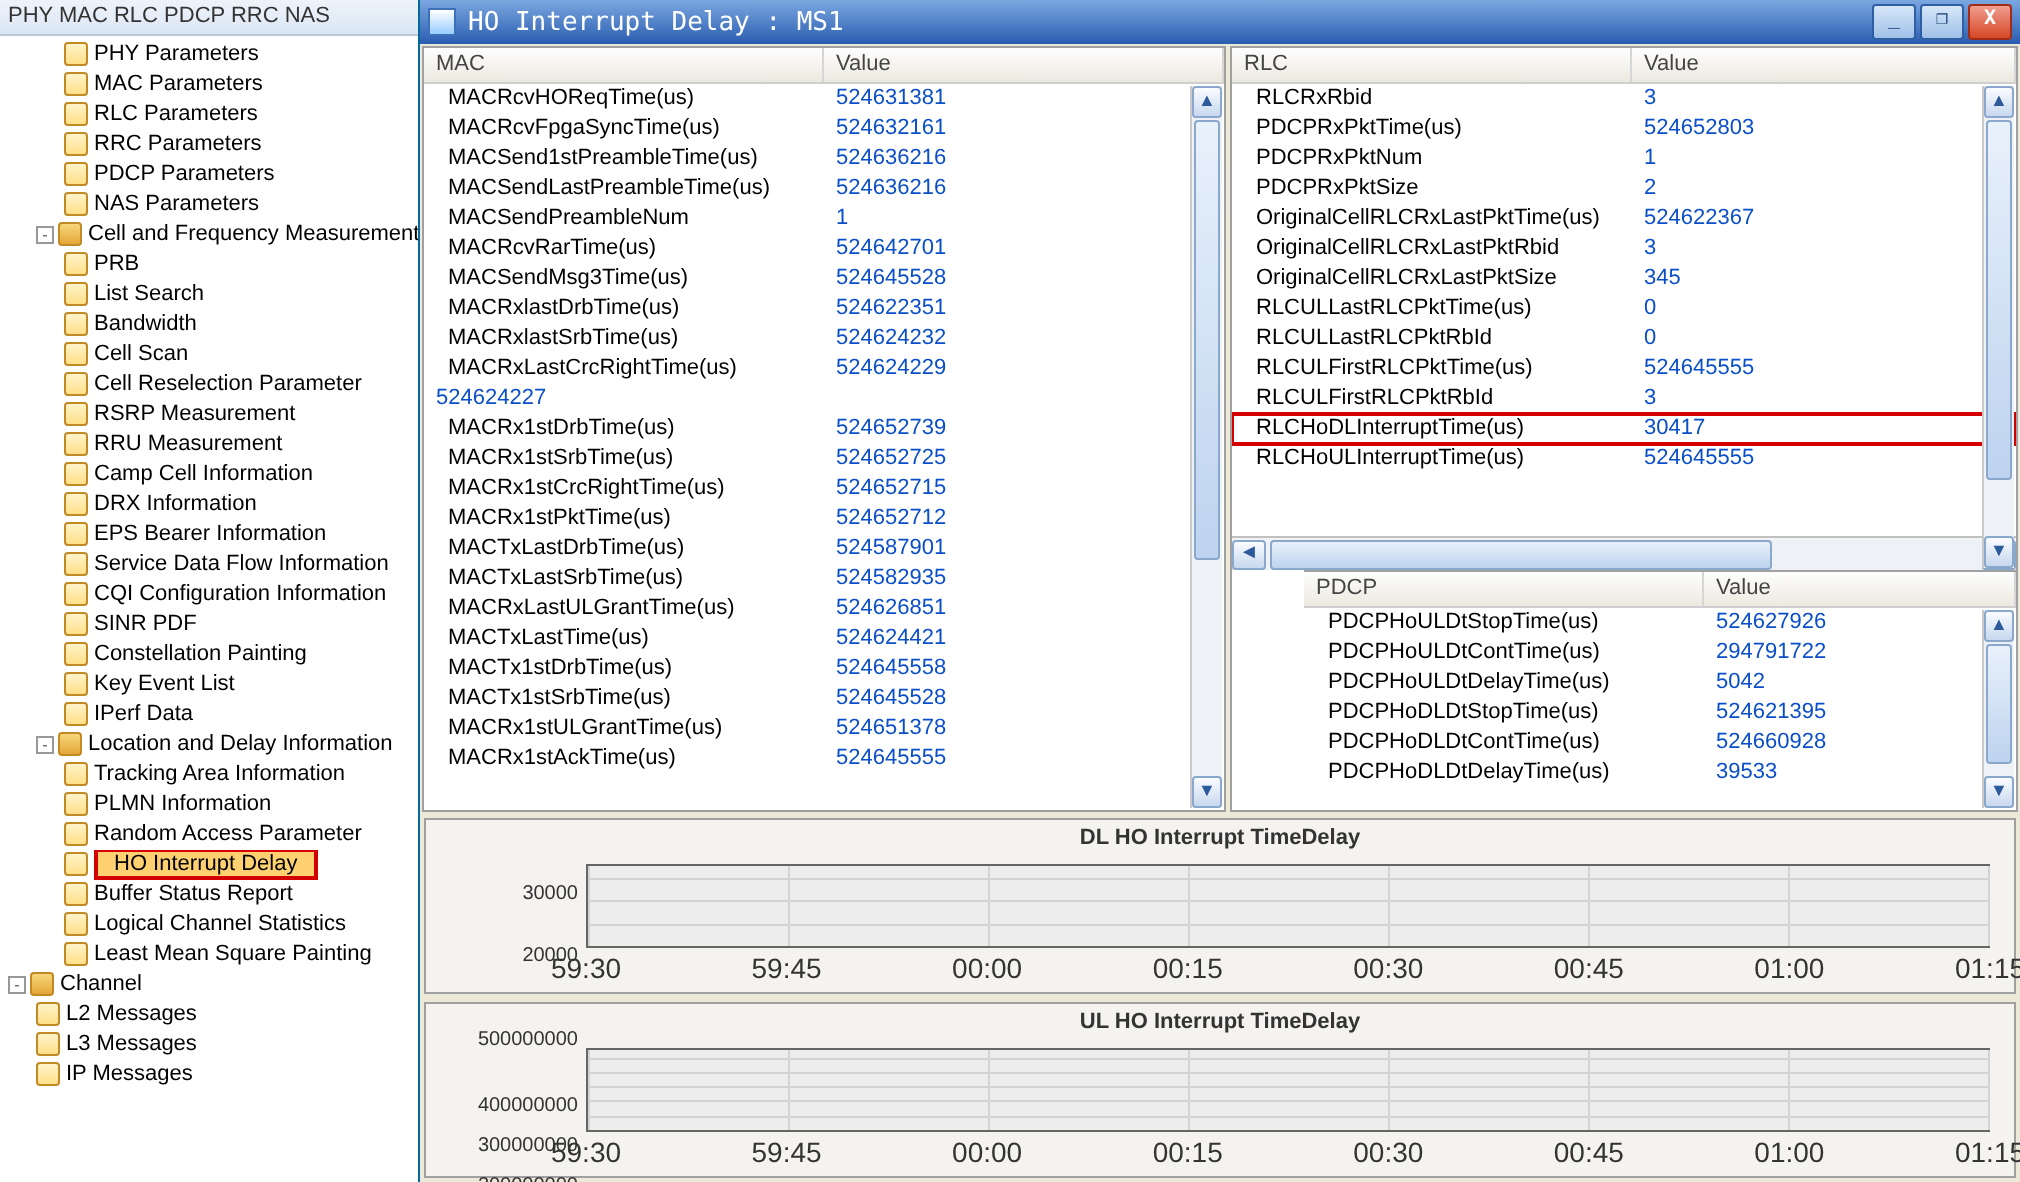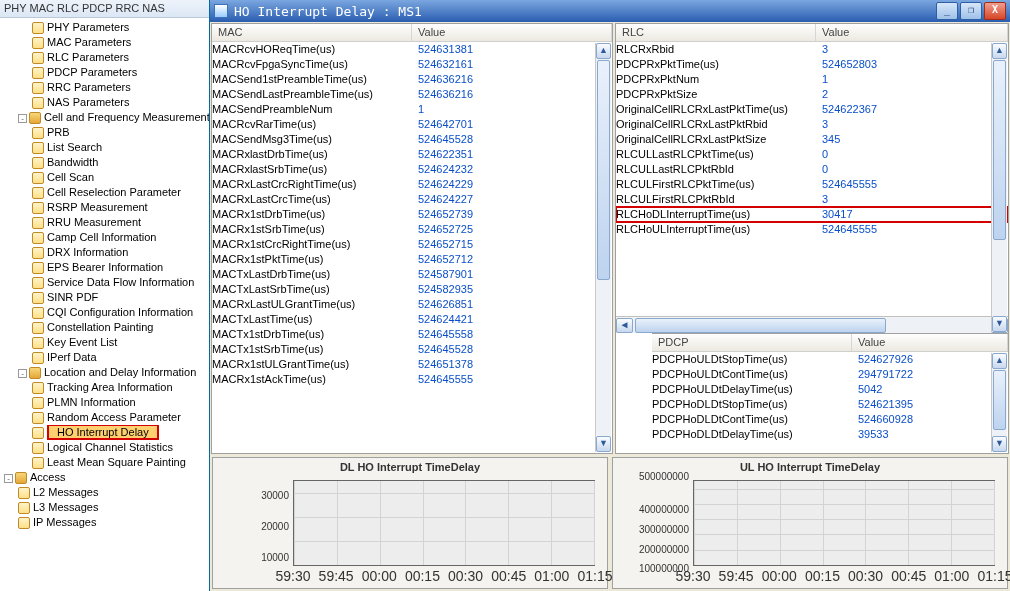--- a/index.html
+++ b/index.html
@@ -26,75 +26,76 @@
 .grid-col.left { width:402px; }
 .grid-col.right { flex:1; }
 .grid { flex:1; overflow:hidden; position:relative; }
 .grid.short { flex:0 0 auto; height:120px; border-top:1px solid #a0a0a0; }
 .grid-header { display:flex; background:linear-gradient(#fefefe,#ece9e0); border-bottom:1px solid #cfcfcf; height:18px; }
 .grid-header .col { border-right:1px solid #d6d6d6; padding:2px 6px; color:#444; }
 .col-name { width:200px; }
 .col-val { flex:1; }
 .grid-body { overflow:hidden; }
 .grid-row { display:flex; height:15px; line-height:15px; }
-.grid-row .cell-name { width:200px; padding-left:0; color:#000; overflow:hidden; white-space:nowrap; }
+.grid-row .cell-name { width:200px; padding-left:12px; color:#000; overflow:hidden; white-space:nowrap; }
 .grid-row .cell-val { flex:1; padding-left:6px; color:#0a4fc9; }
 .grid-row.highlight { outline:2px solid #d40000; outline-offset:-1px; }
 .hscroll { height:17px; background:linear-gradient(#f4f4f4,#e0e0e0); border-top:1px solid #c0c0c0; display:flex; align-items:center; }
 .hscroll .arrow { width:17px; height:15px; background:linear-gradient(#fafcff,#c8d8ef); border:1px solid #8aa8cc; border-radius:2px; text-align:center; line-height:11px; font-size:10px; color:#2c5a9a; }
 .hscroll .thumb { height:15px; background:linear-gradient(#e9f1fb,#bdd3ef); border:1px solid #8aa8cc; border-radius:2px; }
 .hscroll .track { flex:1; height:15px; background:#eef2f7; display:flex; align-items:center; }
-.charts-row { display:flex; height:136px; }
+.charts-row { display:flex; height:184px;flex-direction:column; }
 .chart-panel { flex:1; margin:2px; border:1px solid #a0a0a0; background:#f4f3ef; position:relative; }
 .chart-title { text-align:center; font-weight:bold; font-size:11px; height:18px; line-height:18px; color:#333; }
 .chart-area { position:absolute; left:80px; right:12px; top:22px; bottom:22px; border:1px solid #666; background:#ededed; }
 .chart-grid-line { position:absolute; background:#d3d3d3; }
 .chart-ylabel { position:absolute; right:calc(100% - 76px); font-size:10px; color:#333; transform:translateY(-50%); }
 .chart-xlabel { position:absolute; bottom:4px; font-size:14px; color:#333; transform:translateX(-50%); }
 .vscroll { position:absolute; right:1px; top:19px; bottom:1px; width:16px; background:#eef2f7; border-left:1px solid #c9c9c9; }
 .vscroll .varrow { height:16px; background:linear-gradient(#fafcff,#c8d8ef); border:1px solid #8aa8cc; border-radius:2px; text-align:center; line-height:12px; font-size:9px; color:#2c5a9a; }
 .vscroll .vthumb { position:absolute; left:1px; right:1px; background:linear-gradient(#e9f1fb,#bdd3ef); border:1px solid #8aa8cc; border-radius:2px; }
 </style>
 </head>
 <body>
 
 <div class="tree-panel">
   <div class="tree-header">PHY MAC RLC PDCP RRC NAS</div>
   <div class="tree-body" id="tree-body">
       <div class="tree-item indent2"><span class="ic leaf"></span><span class="label">PHY Parameters</span></div>
       <div class="tree-item indent2"><span class="ic leaf"></span><span class="label">MAC Parameters</span></div>
       <div class="tree-item indent2"><span class="ic leaf"></span><span class="label">RLC Parameters</span></div>
+      <div class="tree-item indent2"><span class="ic leaf"></span><span class="label">RRC Parameters</span></div>
       <div class="tree-item indent2"><span class="ic leaf"></span><span class="label">PDCP Parameters</span></div>
-      <div class="tree-item indent2"><span class="ic leaf"></span><span class="label">RRC Parameters</span></div>
       <div class="tree-item indent2"><span class="ic leaf"></span><span class="label">NAS Parameters</span></div>
       <div class="tree-item indent1"><span class="exp">-</span><span class="ic"></span><span class="label">Cell and Frequency Measurement</span></div>
       <div class="tree-item indent2"><span class="ic leaf"></span><span class="label">PRB</span></div>
       <div class="tree-item indent2"><span class="ic leaf"></span><span class="label">List Search</span></div>
       <div class="tree-item indent2"><span class="ic leaf"></span><span class="label">Bandwidth</span></div>
       <div class="tree-item indent2"><span class="ic leaf"></span><span class="label">Cell Scan</span></div>
       <div class="tree-item indent2"><span class="ic leaf"></span><span class="label">Cell Reselection Parameter</span></div>
       <div class="tree-item indent2"><span class="ic leaf"></span><span class="label">RSRP Measurement</span></div>
       <div class="tree-item indent2"><span class="ic leaf"></span><span class="label">RRU Measurement</span></div>
       <div class="tree-item indent2"><span class="ic leaf"></span><span class="label">Camp Cell Information</span></div>
       <div class="tree-item indent2"><span class="ic leaf"></span><span class="label">DRX Information</span></div>
       <div class="tree-item indent2"><span class="ic leaf"></span><span class="label">EPS Bearer Information</span></div>
       <div class="tree-item indent2"><span class="ic leaf"></span><span class="label">Service Data Flow Information</span></div>
+      <div class="tree-item indent2"><span class="ic leaf"></span><span class="label">CQI Configuration Information</span></div>
       <div class="tree-item indent2"><span class="ic leaf"></span><span class="label">SINR PDF</span></div>
-      <div class="tree-item indent2"><span class="ic leaf"></span><span class="label">CQI Configuration Information</span></div>
       <div class="tree-item indent2"><span class="ic leaf"></span><span class="label">Constellation Painting</span></div>
       <div class="tree-item indent2"><span class="ic leaf"></span><span class="label">Key Event List</span></div>
       <div class="tree-item indent2"><span class="ic leaf"></span><span class="label">IPerf Data</span></div>
       <div class="tree-item indent1"><span class="exp">-</span><span class="ic"></span><span class="label">Location and Delay Information</span></div>
       <div class="tree-item indent2"><span class="ic leaf"></span><span class="label">Tracking Area Information</span></div>
       <div class="tree-item indent2"><span class="ic leaf"></span><span class="label">PLMN Information</span></div>
       <div class="tree-item indent2"><span class="ic leaf"></span><span class="label">Random Access Parameter</span></div>
       <div class="tree-item indent2 highlight sel"><span class="ic leaf"></span><span class="label">HO Interrupt Delay</span></div>
+      <div class="tree-item indent2"><span class="ic leaf"></span><span class="label">Buffer Status Report</span></div>
       <div class="tree-item indent2"><span class="ic leaf"></span><span class="label">Logical Channel Statistics</span></div>
       <div class="tree-item indent2"><span class="ic leaf"></span><span class="label">Least Mean Square Painting</span></div>
-      <div class="tree-item indent0"><span class="exp">-</span><span class="ic"></span><span class="label">Access</span></div>
+      <div class="tree-item indent0"><span class="exp">-</span><span class="ic"></span><span class="label">Channel</span></div>
       <div class="tree-item indent1"><span class="ic leaf"></span><span class="label">L2 Messages</span></div>
       <div class="tree-item indent1"><span class="ic leaf"></span><span class="label">L3 Messages</span></div>
       <div class="tree-item indent1"><span class="ic leaf"></span><span class="label">IP Messages</span></div>
     </div>
 </div>
 
 <div class="right-panel">
   <div class="title-bar">
     <span class="title-icon"></span>
     <span>HO Interrupt Delay : MS1</span>
@@ -146,21 +147,20 @@
             </div>
             <div class="grid-row">
               <div class="cell-name">MACRxlastSrbTime(us)</div>
               <div class="cell-val">524624232</div>
             </div>
             <div class="grid-row">
               <div class="cell-name">MACRxLastCrcRightTime(us)</div>
               <div class="cell-val">524624229</div>
             </div>
             <div class="grid-row">
-              <div class="cell-name">MACRxLastCrcTime(us)</div>
               <div class="cell-val">524624227</div>
             </div>
             <div class="grid-row">
               <div class="cell-name">MACRx1stDrbTime(us)</div>
               <div class="cell-val">524652739</div>
             </div>
             <div class="grid-row">
               <div class="cell-name">MACRx1stSrbTime(us)</div>
               <div class="cell-val">524652725</div>
             </div>

